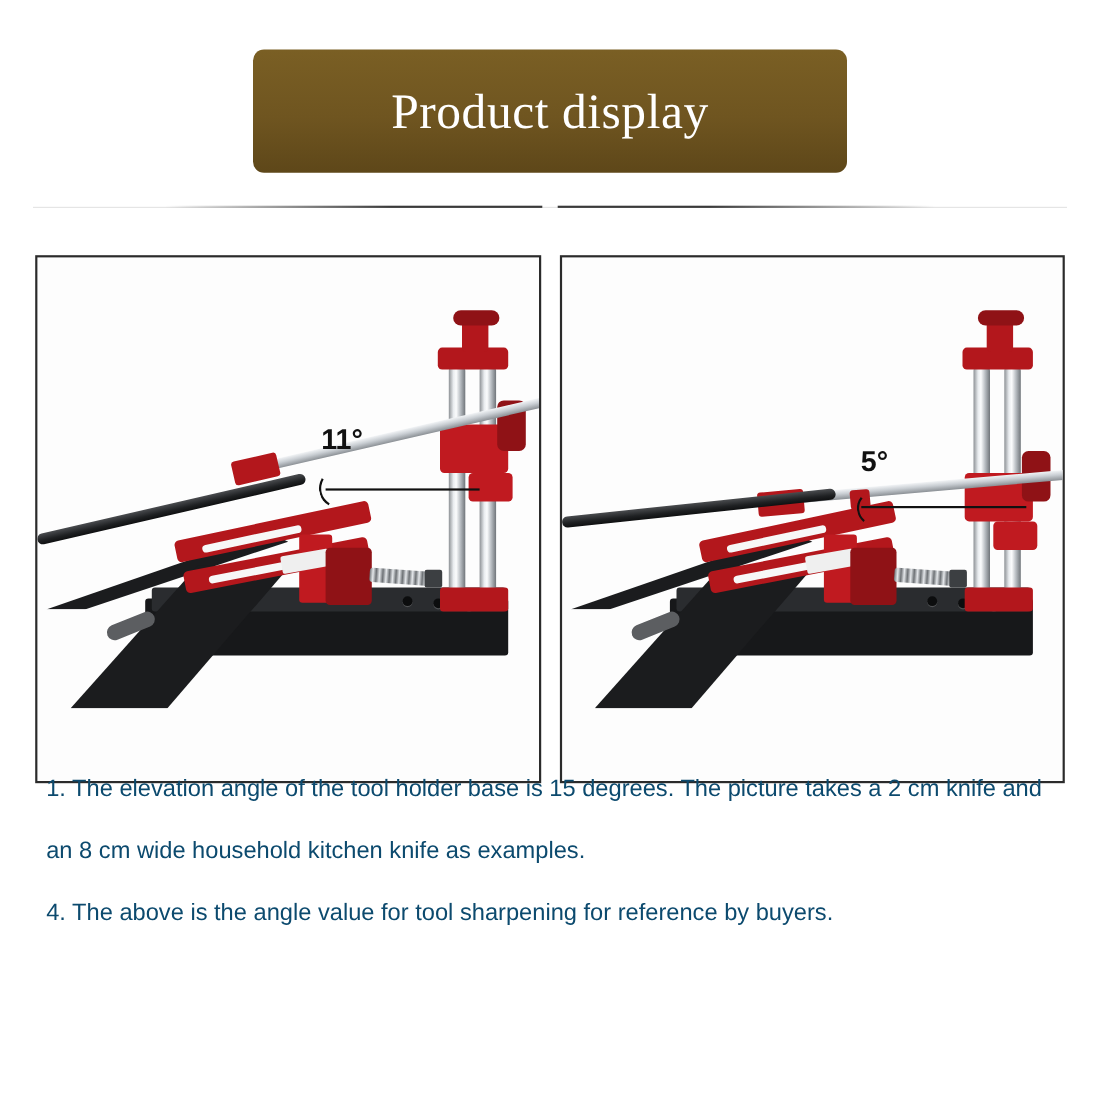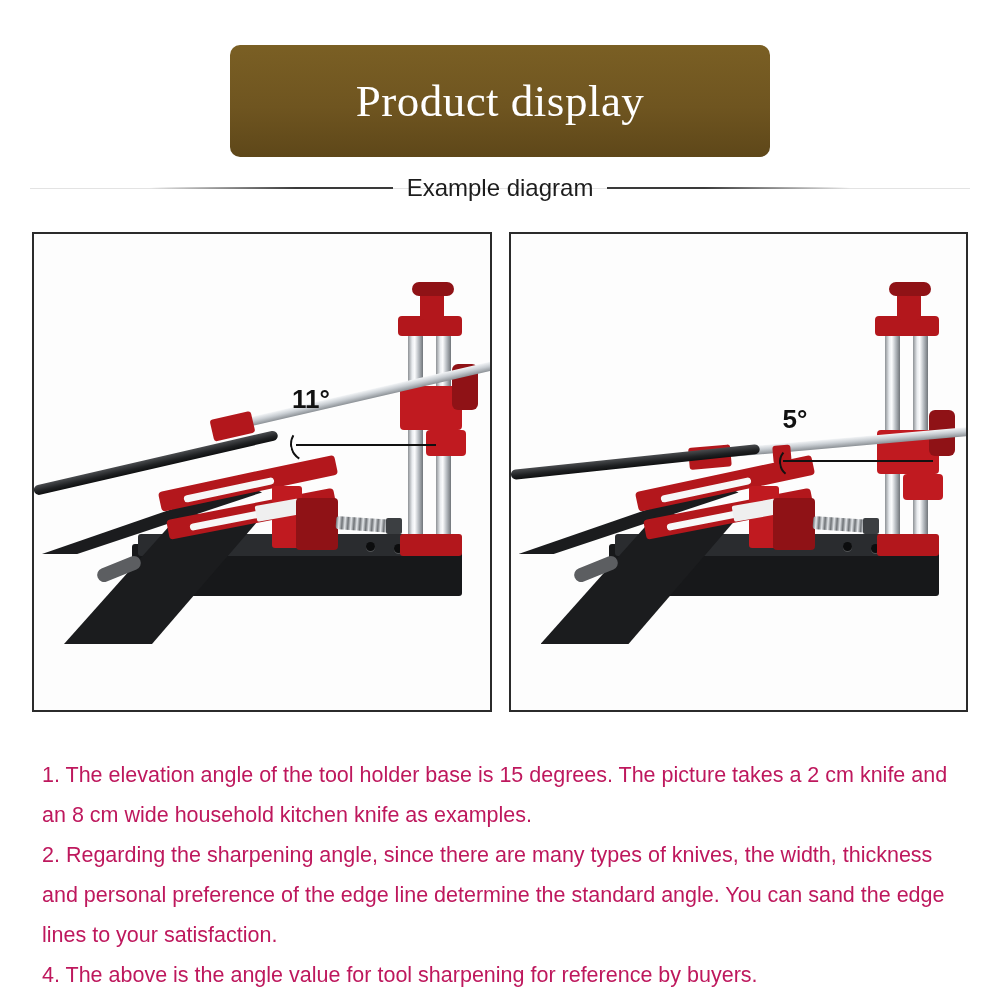--- a/index.html
+++ b/index.html
@@ -227,43 +227,42 @@
     border-radius: 50%;
     border-right-color: transparent;
     border-top-color: transparent;
     border-bottom-color: transparent;
   }
 
   
   .body-text {
     position: absolute;
     left: 42px;
-    top: 755px;
+    top: 689px;
     width: 920px;
     font-size: 21.5px;
-    line-height: 40px;
-    color: #be185d;
+    line-height: 56px;
+    color: #0c4a6e;
     font-family: "Liberation Sans", sans-serif;
   }
   .body-text p { margin: 0; }
 </style>
 </head>
 <body>
 
 <div class="page">
 
   <div class="title-banner">
     <div class="title-text">Product display</div>
   </div>
 
   <div class="faint-line" style="left:30px; top:188px; width:940px;"></div>
 
   <div class="subtitle-row">
     <div class="rule left"></div>
-    <div class="subtitle-text">Example diagram</div>
     <div class="rule right"></div>
   </div>
 
   <div class="panels">
 
     <div class="panel">
       <div class="scene">
 
         <div class="base-plate" style="left:98px; top:310px; width:330px; height:52px;"></div>
         <div class="base-plate-top" style="left:104px; top:300px; width:322px; height:22px;"></div>
@@ -352,17 +351,16 @@
         <div class="angle-ray" style="left:272px; top:226px; width:150px; transform: rotate(0deg);"></div>
         <div class="angle-arc" style="left:268px; top:212px; width:28px; height:28px; transform: rotate(-6deg);"></div>
         <div class="angle-label" style="left:272px; top:170px;">5°</div>
       </div>
     </div>
 
   </div>
 
   <div class="body-text">
     <p>1. The elevation angle of the tool holder base is 15 degrees. The picture takes a 2 cm knife and an 8 cm wide household kitchen knife as examples.</p>
-    <p>2. Regarding the sharpening angle, since there are many types of knives, the width, thickness and personal preference of the edge line determine the standard angle. You can sand the edge lines to your satisfaction.</p>
     <p>4. The above is the angle value for tool sharpening for reference by buyers.</p>
   </div>
 
 </div>
 
 </body></html>

